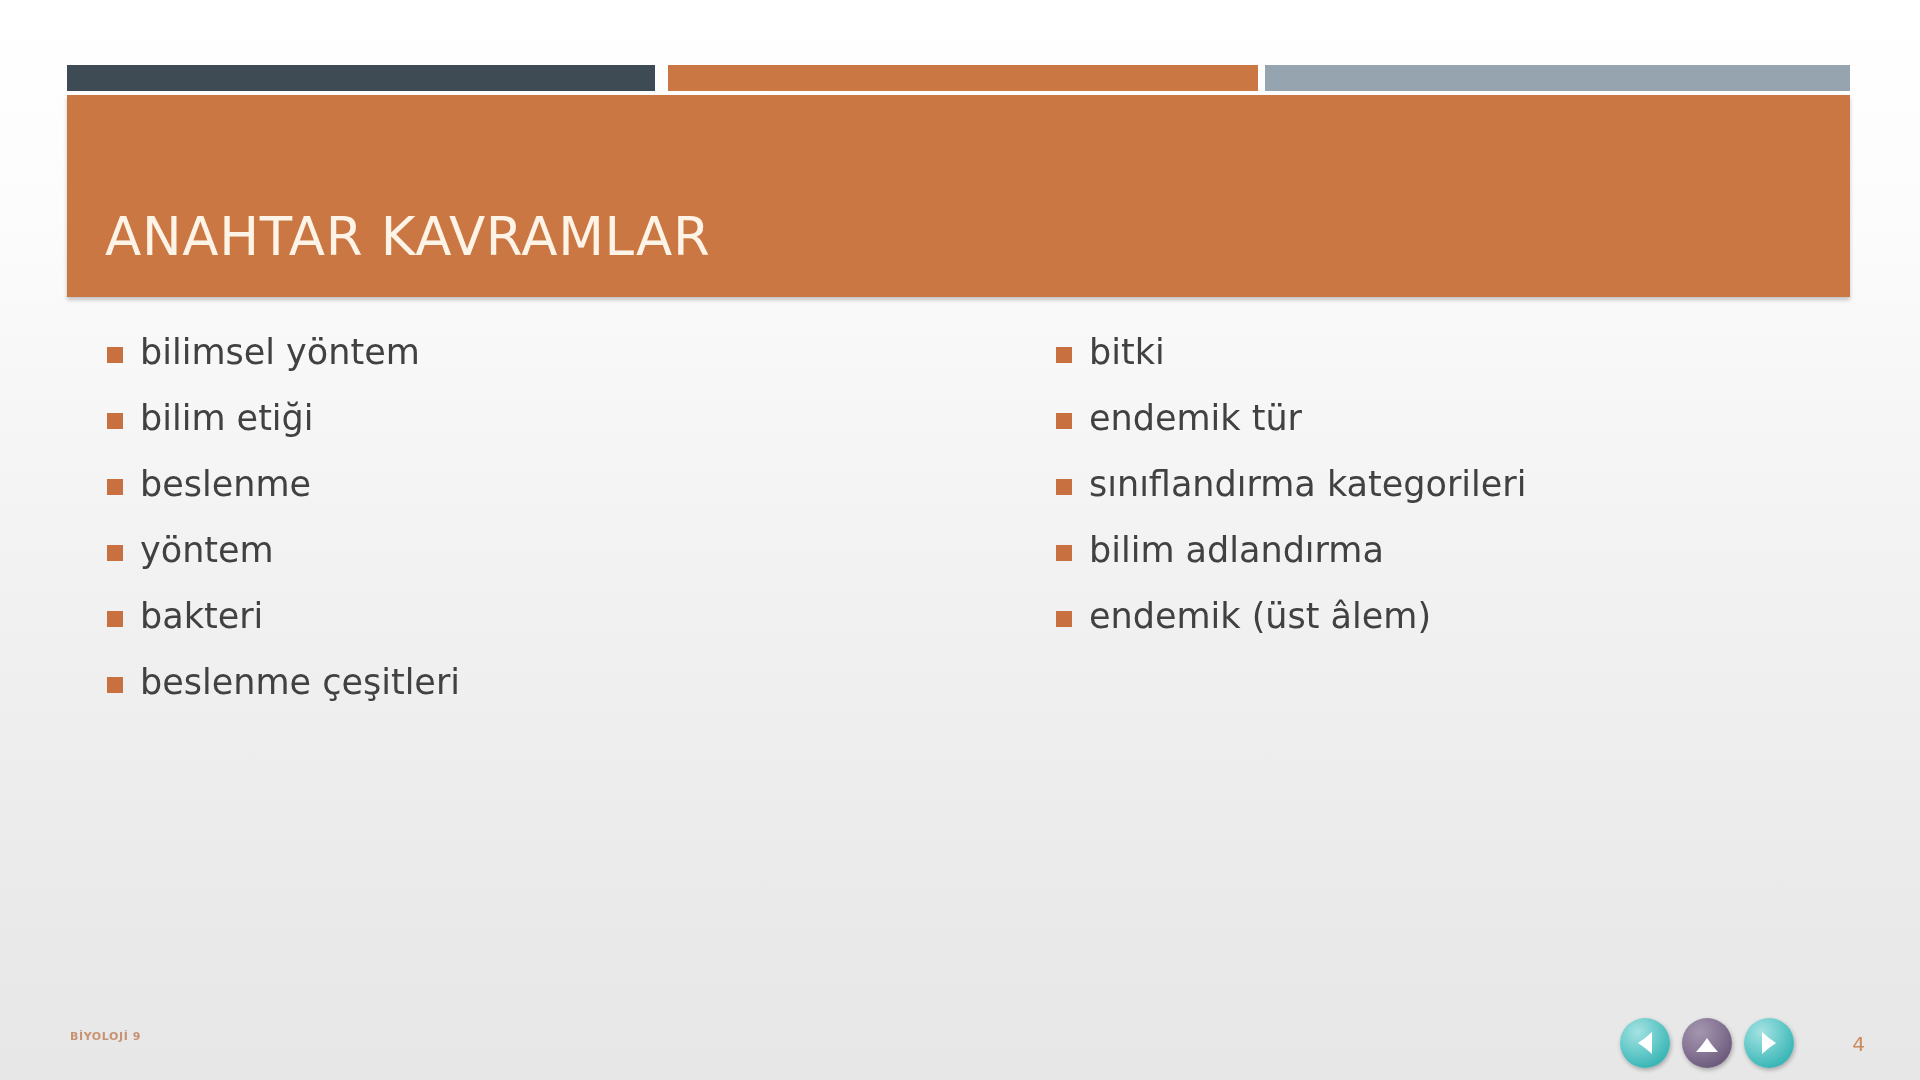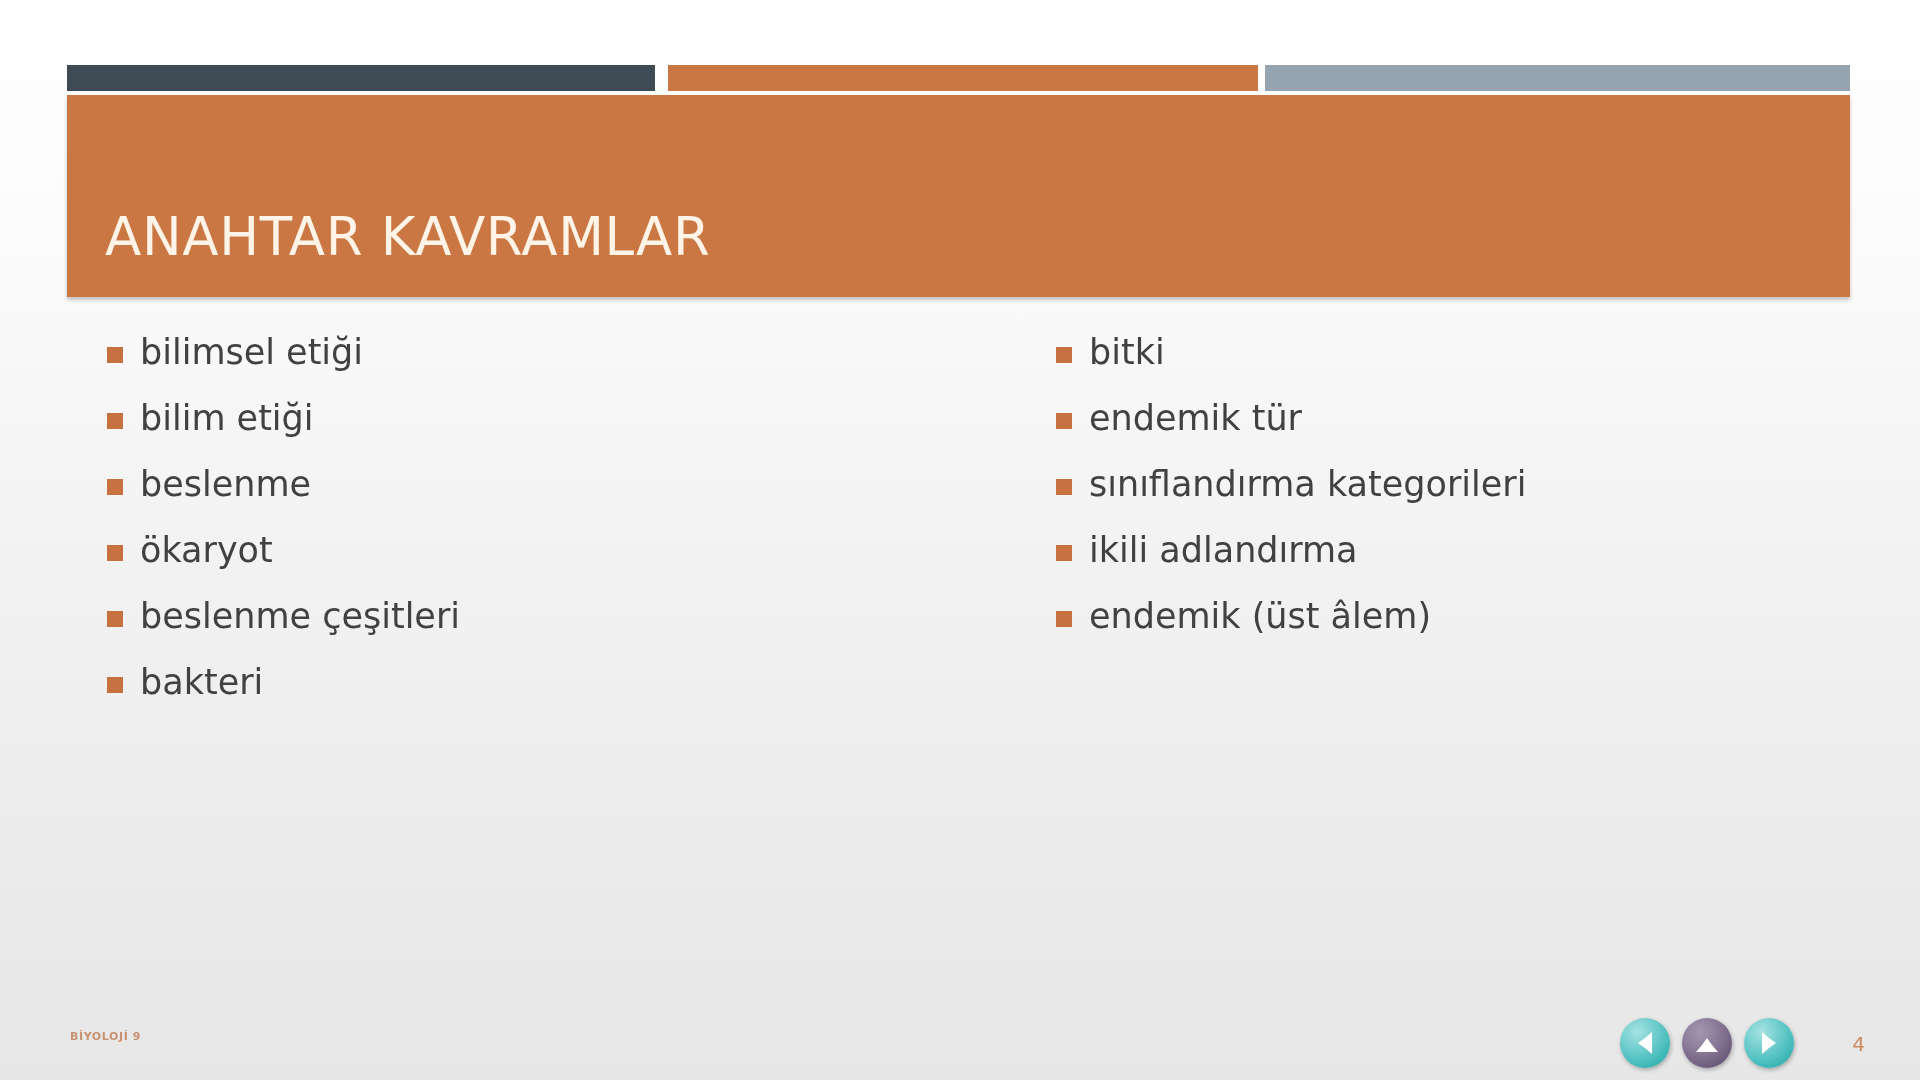--- a/index.html
+++ b/index.html
@@ -168,62 +168,62 @@
   <div class="title-banner">
     <div class="title-text">ANAHTAR KAVRAMLAR</div>
   </div>
 
   <div class="content">
 
     <div class="col col-left">
       <ul class="bullets">
         <li>
           <span class="sq"></span>
-          <span>bilimsel etiği</span>
+          <span>bilimsel yöntem</span>
         </li>
         <li>
           <span class="sq"></span>
           <span>bilim etiği</span>
         </li>
         <li>
           <span class="sq"></span>
           <span>beslenme</span>
         </li>
         <li>
           <span class="sq"></span>
-          <span>ökaryot</span>
+          <span>yöntem</span>
+        </li>
+        <li>
+          <span class="sq"></span>
+          <span>bakteri</span>
         </li>
         <li>
           <span class="sq"></span>
           <span>beslenme çeşitleri</span>
-        </li>
-        <li>
-          <span class="sq"></span>
-          <span>bakteri</span>
         </li>
       </ul>
     </div>
 
     <div class="col col-right">
       <ul class="bullets">
         <li>
           <span class="sq"></span>
           <span>bitki</span>
         </li>
         <li>
           <span class="sq"></span>
           <span>endemik tür</span>
         </li>
         <li>
           <span class="sq"></span>
           <span>sınıflandırma kategorileri</span>
         </li>
         <li>
           <span class="sq"></span>
-          <span>ikili adlandırma</span>
+          <span>bilim adlandırma</span>
         </li>
         <li>
           <span class="sq"></span>
           <span>endemik (üst âlem)</span>
         </li>
       </ul>
     </div>
 
   </div>
 

